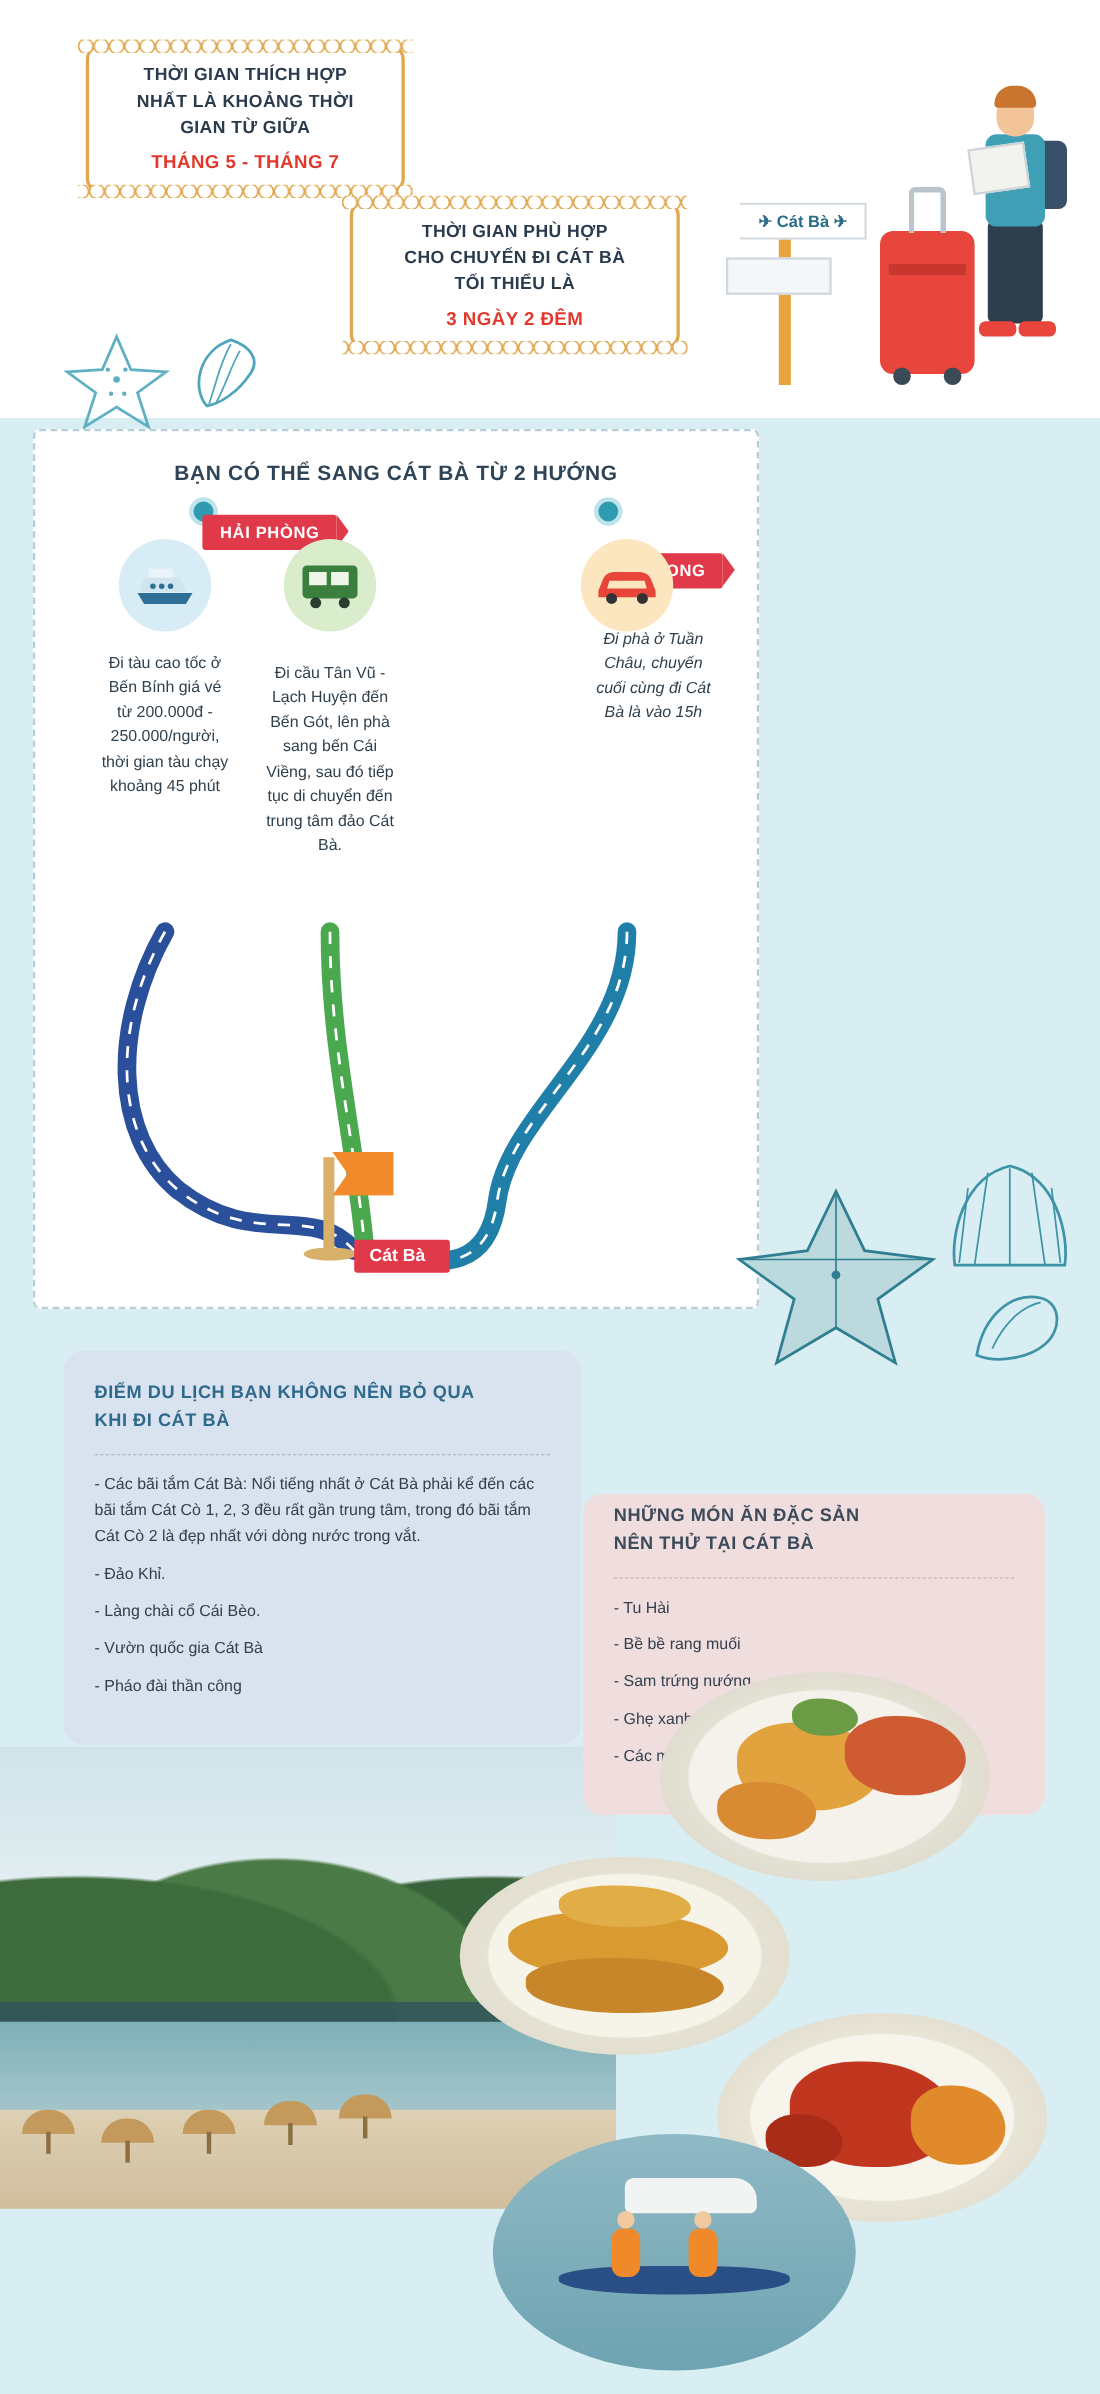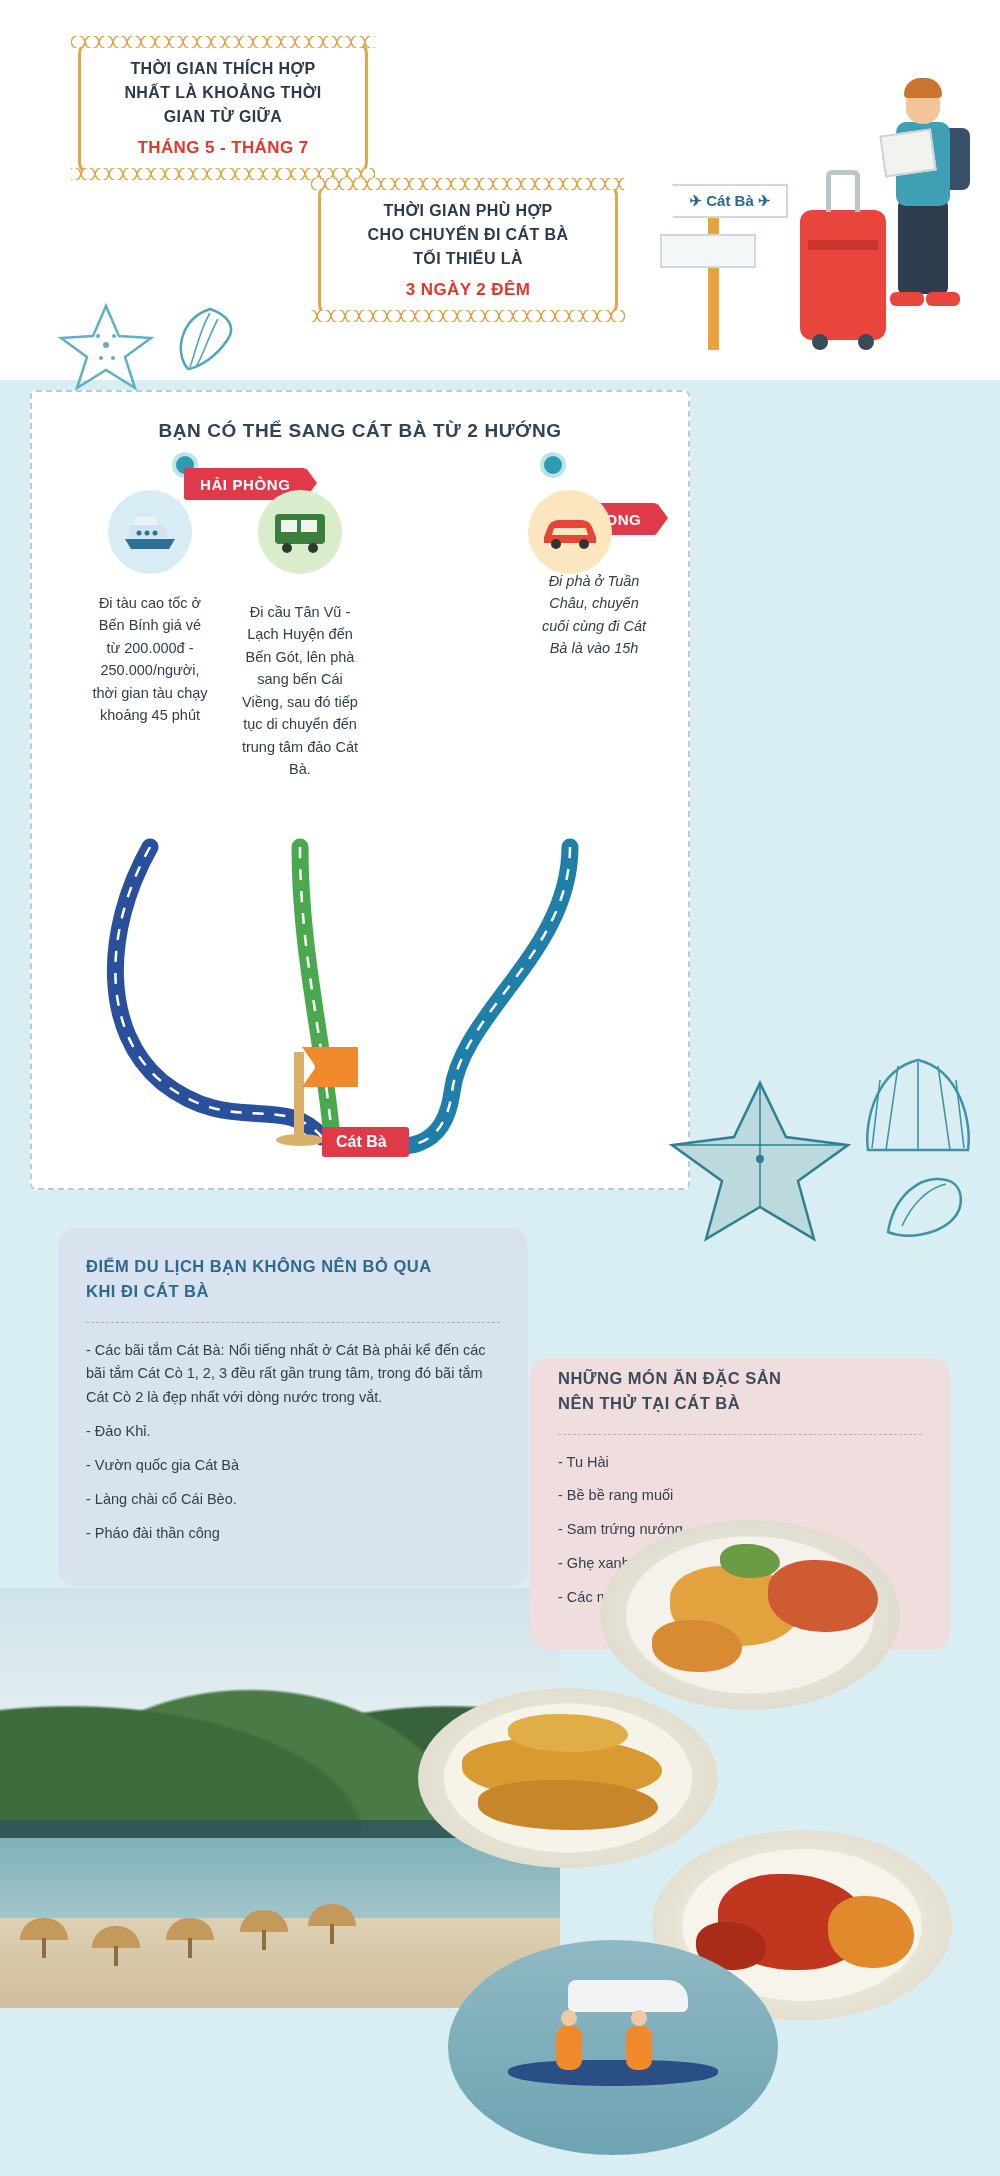--- a/index.html
+++ b/index.html
@@ -306,22 +306,22 @@
   <path d="M8 64 C14 28 40 6 66 12 C84 16 86 40 70 54 C56 66 28 72 8 64 Z" fill="none" stroke="#3f93a7" stroke-width="2.5"></path>
   <path d="M22 58 C32 36 48 20 66 16" fill="none" stroke="#3f93a7" stroke-width="1.6"></path>
 </svg>
 
 <div id="card-places">
   <div class="card-title">ĐIỂM DU LỊCH BẠN KHÔNG NÊN BỎ QUA</div>
   <div class="card-title">KHI ĐI CÁT BÀ</div>
   <div class="card-rule"></div>
   <div class="card-line">- Các bãi tắm Cát Bà: Nổi tiếng nhất ở Cát Bà phải kể đến các bãi tắm Cát Cò 1, 2, 3 đều rất gần trung tâm, trong đó bãi tắm Cát Cò 2 là đẹp nhất với dòng nước trong vắt.</div>
   <div class="card-line">- Đảo Khỉ.</div>
+  <div class="card-line">- Làng chài cổ Cái Bèo.</div>
   <div class="card-line">- Vườn quốc gia Cát Bà</div>
-  <div class="card-line">- Làng chài cổ Cái Bèo.</div>
   <div class="card-line">- Pháo đài thần công</div>
 </div>
 
 <div id="card-food">
   <div class="card-title">NHỮNG MÓN ĂN ĐẶC SẢN</div>
   <div class="card-title">NÊN THỬ TẠI CÁT BÀ</div>
   <div class="card-rule"></div>
   <div class="card-line">- Tu Hài</div>
   <div class="card-line">- Bề bề rang muối</div>
   <div class="card-line">- Sam trứng nướng</div>

